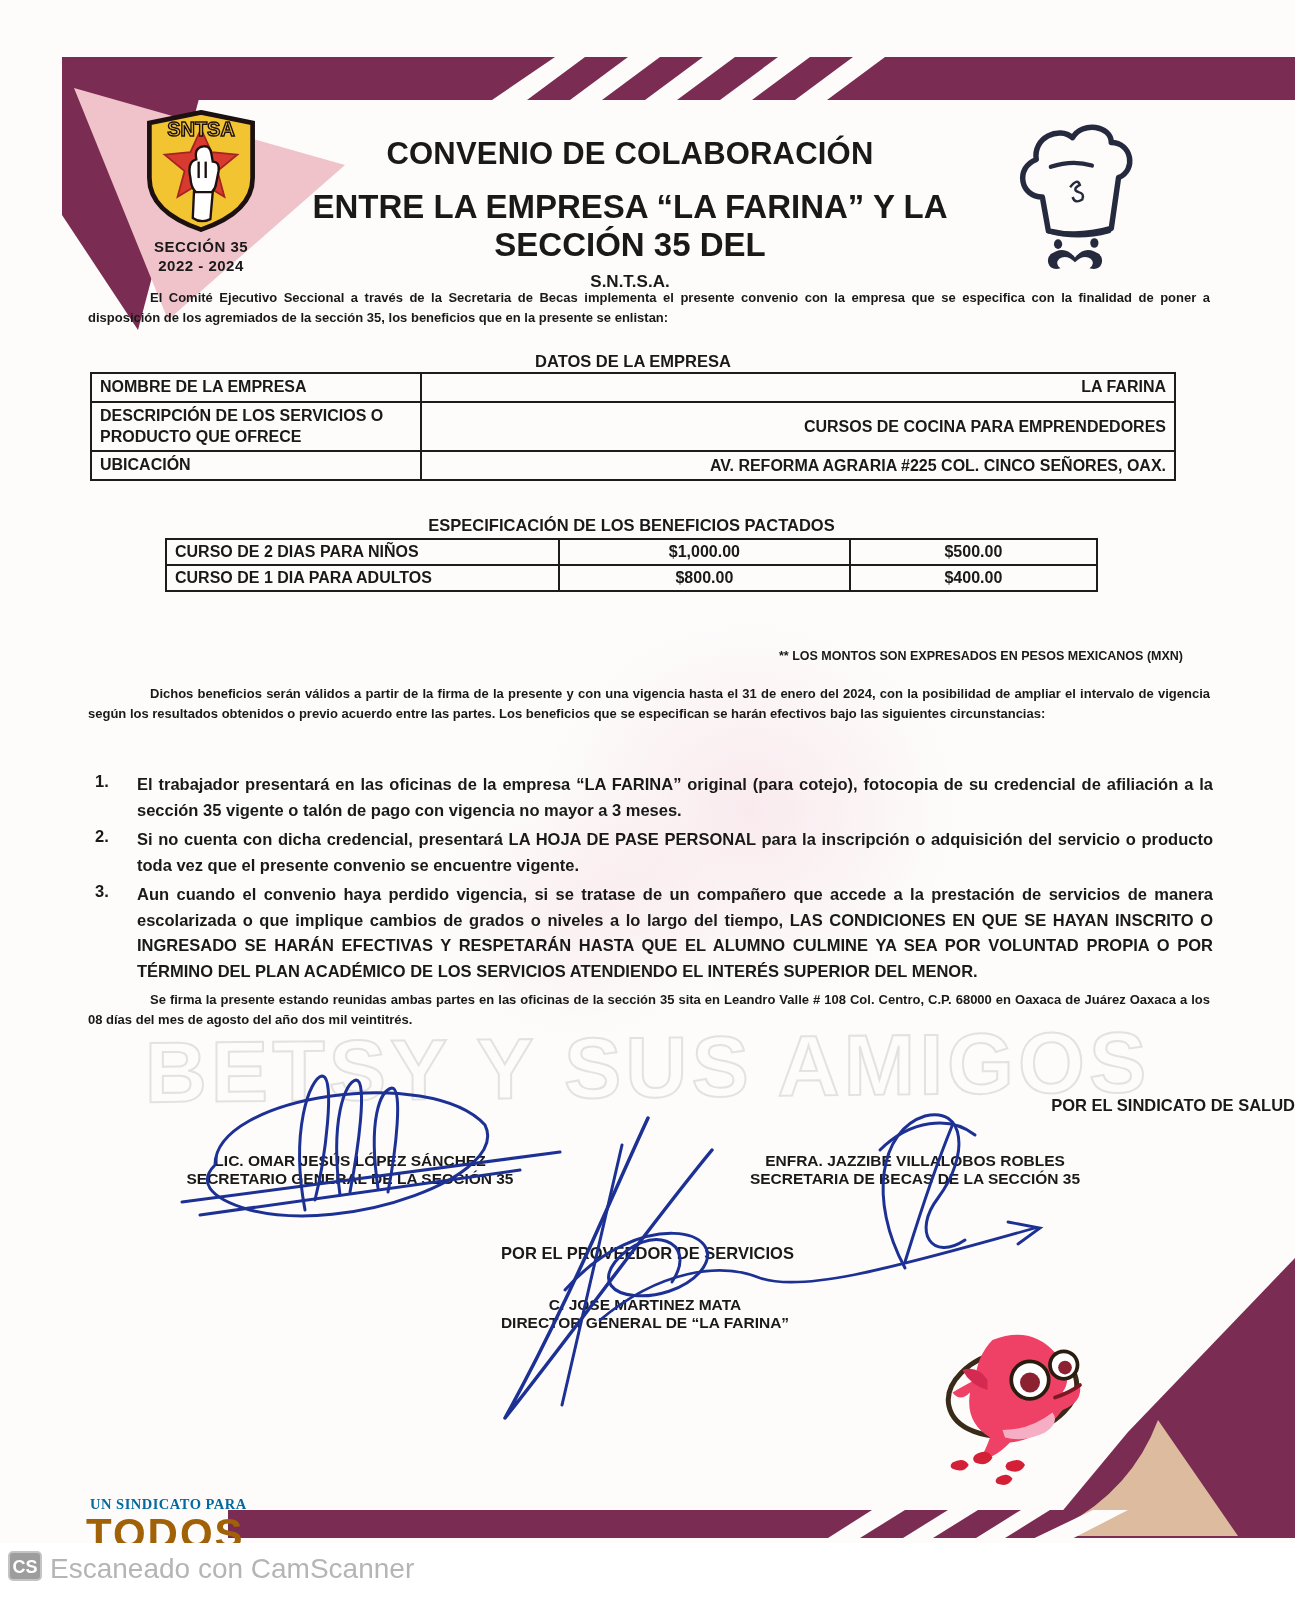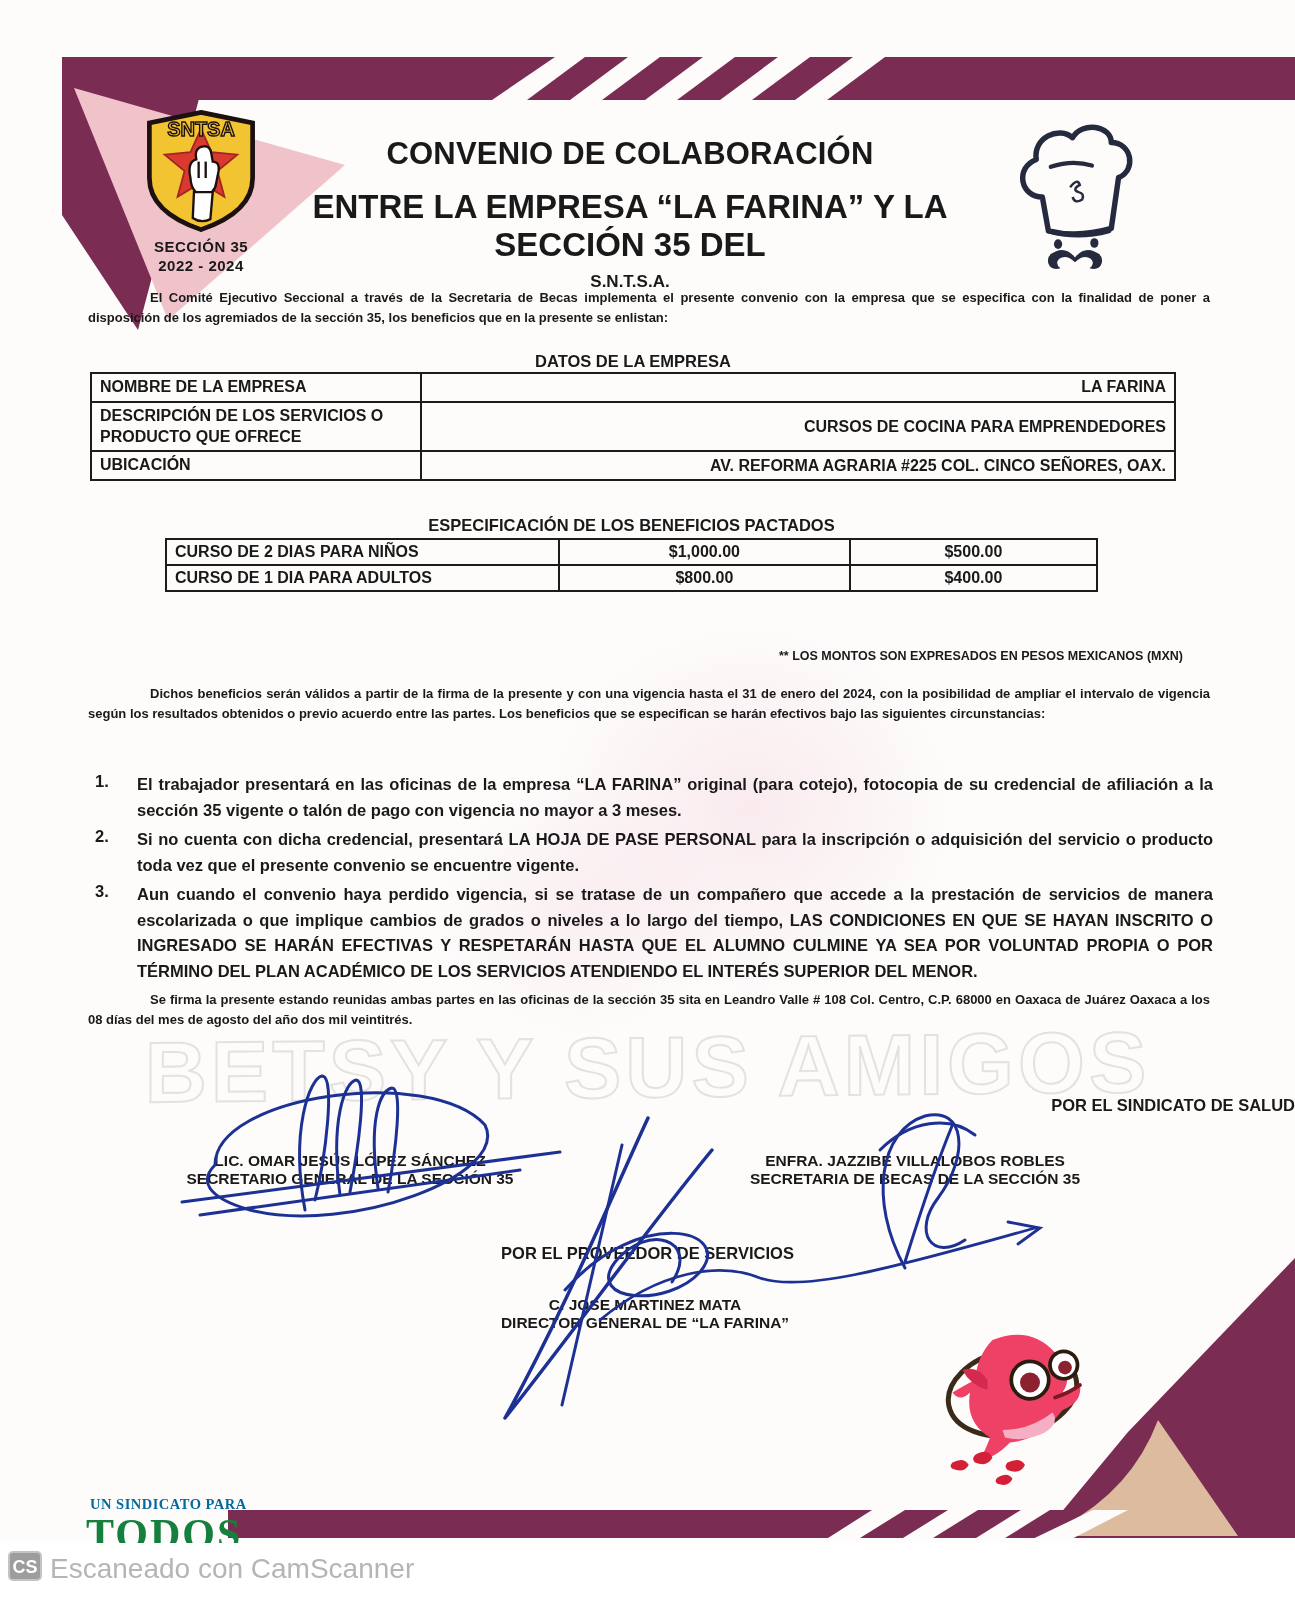--- a/index.html
+++ b/index.html
@@ -46,22 +46,22 @@
 
   
   .sig-head { left:0; width:1295px; text-align:center; font-size:16.5px; font-weight:700; z-index:5; }
   .sig-block { text-align:center; z-index:5; }
   .sig-name { font-size:15.5px; font-weight:700; }
   .sig-role { font-size:15.5px; font-weight:700; }
   .dolphin-wrap { left:915px; top:1315px; width:200px; z-index:4; }
 
   
   .slogan1 { left:90px; top:1496px; font-size:14.5px; font-weight:700; letter-spacing:.5px; color:#0369a1; z-index:4;font-family:Liberation Serif, serif; }
-  .slogan2 { left:86px; top:1513px; font-size:42px; font-weight:700; letter-spacing:2px; color:#15803d;
-             height:30px; overflow:hidden; line-height:1.0; z-index:4;font-family:Liberation Serif, serif; }
+  .slogan2 { left:86px; top:1513px; font-size:42px; font-weight:700; letter-spacing:2px; color:#a16207;
+             height:30px; overflow:hidden; line-height:1.0; z-index:4; }
   .cam-strip { left:0; top:1543px; width:1295px; height:57px; background:#ffffff; z-index:8; }
   .cs-badge { position:absolute; left:8px; top:8px; width:34px; height:30px; background:#9d9d9d; color:#ffffff;
               border:2px solid #c4c4c4; border-radius:5px; font-size:18px; font-weight:700; text-align:center; line-height:28px; }
   .cam-text { position:absolute; left:50px; top:10px; font-size:28px; color:#b5b5b5; }
 
   .smudge { border-radius:50%; z-index:0; }
 </style>
 </head>
 <body>
 

